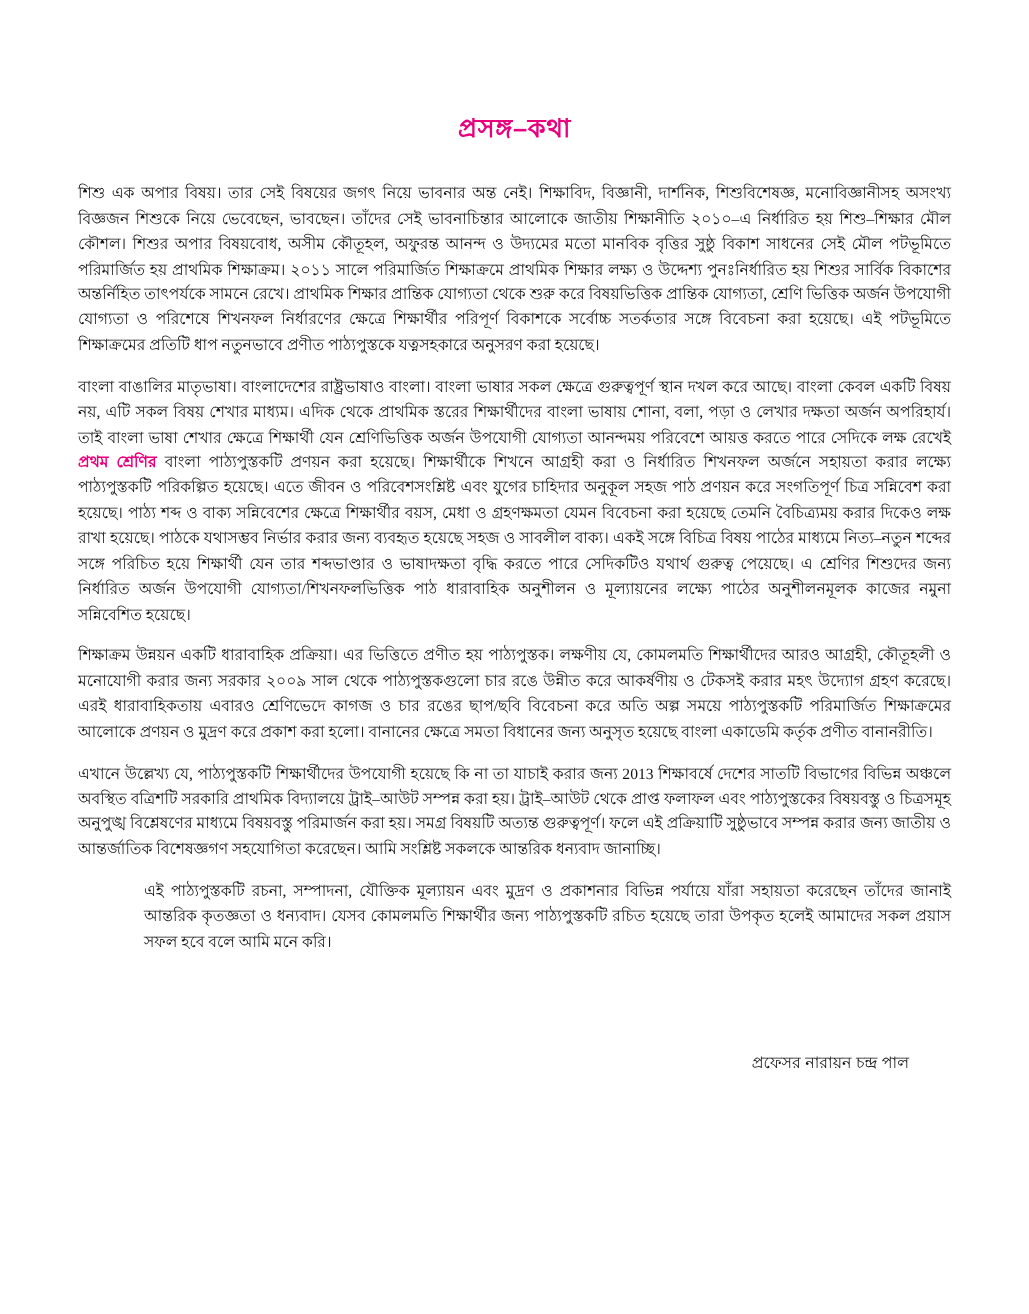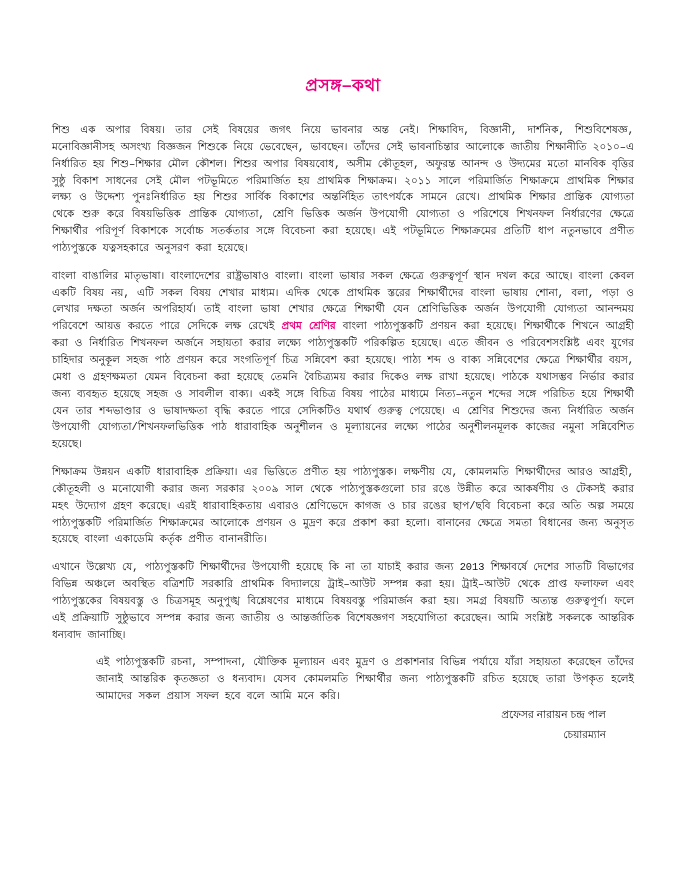--- a/index.html
+++ b/index.html
@@ -30,31 +30,32 @@
     margin: 12px 0 22px 0;
     font-family: "Liberation Sans", "DejaVu Sans", sans-serif;
   }
   .para {
     font-size: 10.4px;
     line-height: 1.62;
     text-align: justify;
     text-justify: inter-word;
     margin: 0 0 11px 0;
     color: #111111;
-    font-family: Liberation Mono, monospace;
+    font-family: Liberation Serif, serif;
   }
   .para:last-of-type {
     margin-bottom: 0;
     margin-left: 44px;
   }
   .highlight {
     color: #e8007d;
     font-weight: bold;
   }
   .signature-block {
+    margin-top: 62px;
     text-align: right;
     padding-right: 28px;
     font-family: "Liberation Sans", "DejaVu Sans", sans-serif;
   }
   .sig-line {
     font-size: 10.4px;
     line-height: 1.85;
     color: #111111;
   }
   .sig-name {
@@ -71,16 +72,15 @@
   <div class="body-content">
     <p class="para"><span>শিশু এক অপার বিষয়। তার সেই বিষয়ের জগৎ নিয়ে ভাবনার অন্ত নেই। শিক্ষাবিদ, বিজ্ঞানী, দার্শনিক, শিশুবিশেষজ্ঞ, মনোবিজ্ঞানীসহ অসংখ্য বিজ্ঞজন শিশুকে নিয়ে ভেবেছেন, ভাবছেন। তাঁদের সেই ভাবনাচিন্তার আলোকে জাতীয় শিক্ষানীতি ২০১০–এ নির্ধারিত হয় শিশু–শিক্ষার মৌল কৌশল। শিশুর অপার বিষয়বোধ, অসীম কৌতূহল, অফুরন্ত আনন্দ ও উদ্যমের মতো মানবিক বৃত্তির সুষ্ঠু বিকাশ সাধনের সেই মৌল পটভূমিতে পরিমার্জিত হয় প্রাথমিক শিক্ষাক্রম। ২০১১ সালে পরিমার্জিত শিক্ষাক্রমে প্রাথমিক শিক্ষার লক্ষ্য ও উদ্দেশ্য পুনঃনির্ধারিত হয় শিশুর সার্বিক বিকাশের অন্তর্নিহিত তাৎপর্যকে সামনে রেখে। প্রাথমিক শিক্ষার প্রান্তিক যোগ্যতা থেকে শুরু করে বিষয়ভিত্তিক প্রান্তিক যোগ্যতা, শ্রেণি ভিত্তিক অর্জন উপযোগী যোগ্যতা ও পরিশেষে শিখনফল নির্ধারণের ক্ষেত্রে শিক্ষার্থীর পরিপূর্ণ বিকাশকে সর্বোচ্চ সতর্কতার সঙ্গে বিবেচনা করা হয়েছে। এই পটভূমিতে শিক্ষাক্রমের প্রতিটি ধাপ নতুনভাবে প্রণীত পাঠ্যপুস্তকে যত্নসহকারে অনুসরণ করা হয়েছে।</span></p>
     <p class="para"><span>বাংলা বাঙালির মাতৃভাষা। বাংলাদেশের রাষ্ট্রভাষাও বাংলা। বাংলা ভাষার সকল ক্ষেত্রে গুরুত্বপূর্ণ স্থান দখল করে আছে। বাংলা কেবল একটি বিষয় নয়, এটি সকল বিষয় শেখার মাধ্যম। এদিক থেকে প্রাথমিক স্তরের শিক্ষার্থীদের বাংলা ভাষায় শোনা, বলা, পড়া ও লেখার দক্ষতা অর্জন অপরিহার্য। তাই বাংলা ভাষা শেখার ক্ষেত্রে শিক্ষার্থী যেন শ্রেণিভিত্তিক অর্জন উপযোগী যোগ্যতা আনন্দময় পরিবেশে আয়ত্ত করতে পারে সেদিকে লক্ষ রেখেই </span><span class="highlight" style="color: rgb(232, 0, 125);">প্রথম শ্রেণির</span><span> বাংলা পাঠ্যপুস্তকটি প্রণয়ন করা হয়েছে। শিক্ষার্থীকে শিখনে আগ্রহী করা ও নির্ধারিত শিখনফল অর্জনে সহায়তা করার লক্ষ্যে পাঠ্যপুস্তকটি পরিকল্পিত হয়েছে। এতে জীবন ও পরিবেশসংশ্লিষ্ট এবং যুগের চাহিদার অনুকূল সহজ পাঠ প্রণয়ন করে সংগতিপূর্ণ চিত্র সন্নিবেশ করা হয়েছে। পাঠ্য শব্দ ও বাক্য সন্নিবেশের ক্ষেত্রে শিক্ষার্থীর বয়স, মেধা ও গ্রহণক্ষমতা যেমন বিবেচনা করা হয়েছে তেমনি বৈচিত্র্যময় করার দিকেও লক্ষ রাখা হয়েছে। পাঠকে যথাসম্ভব নির্ভার করার জন্য ব্যবহৃত হয়েছে সহজ ও সাবলীল বাক্য। একই সঙ্গে বিচিত্র বিষয় পাঠের মাধ্যমে নিত্য–নতুন শব্দের সঙ্গে পরিচিত হয়ে শিক্ষার্থী যেন তার শব্দভাণ্ডার ও ভাষাদক্ষতা বৃদ্ধি করতে পারে সেদিকটিও যথার্থ গুরুত্ব পেয়েছে। এ শ্রেণির শিশুদের জন্য নির্ধারিত অর্জন উপযোগী যোগ্যতা/শিখনফলভিত্তিক পাঠ ধারাবাহিক অনুশীলন ও মূল্যায়নের লক্ষ্যে পাঠের অনুশীলনমূলক কাজের নমুনা সন্নিবেশিত হয়েছে।</span></p>
     <p class="para"><span>শিক্ষাক্রম উন্নয়ন একটি ধারাবাহিক প্রক্রিয়া। এর ভিত্তিতে প্রণীত হয় পাঠ্যপুস্তক। লক্ষণীয় যে, কোমলমতি শিক্ষার্থীদের আরও আগ্রহী, কৌতূহলী ও মনোযোগী করার জন্য সরকার ২০০৯ সাল থেকে পাঠ্যপুস্তকগুলো চার রঙে উন্নীত করে আকর্ষণীয় ও টেকসই করার মহৎ উদ্যোগ গ্রহণ করেছে। এরই ধারাবাহিকতায় এবারও শ্রেণিভেদে কাগজ ও চার রঙের ছাপ/ছবি বিবেচনা করে অতি অল্প সময়ে পাঠ্যপুস্তকটি পরিমার্জিত শিক্ষাক্রমের আলোকে প্রণয়ন ও মুদ্রণ করে প্রকাশ করা হলো। বানানের ক্ষেত্রে সমতা বিধানের জন্য অনুসৃত হয়েছে বাংলা একাডেমি কর্তৃক প্রণীত বানানরীতি।</span></p>
     <p class="para"><span>এখানে উল্লেখ্য যে, পাঠ্যপুস্তকটি শিক্ষার্থীদের উপযোগী হয়েছে কি না তা যাচাই করার জন্য 2013 শিক্ষাবর্ষে দেশের সাতটি বিভাগের বিভিন্ন অঞ্চলে অবস্থিত বত্রিশটি সরকারি প্রাথমিক বিদ্যালয়ে ট্রাই–আউট সম্পন্ন করা হয়। ট্রাই–আউট থেকে প্রাপ্ত ফলাফল এবং পাঠ্যপুস্তকের বিষয়বস্তু ও চিত্রসমূহ অনুপুঙ্খ বিশ্লেষণের মাধ্যমে বিষয়বস্তু পরিমার্জন করা হয়। সমগ্র বিষয়টি অত্যন্ত গুরুত্বপূর্ণ। ফলে এই প্রক্রিয়াটি সুষ্ঠুভাবে সম্পন্ন করার জন্য জাতীয় ও আন্তর্জাতিক বিশেষজ্ঞগণ সহযোগিতা করেছেন। আমি সংশ্লিষ্ট সকলকে আন্তরিক ধন্যবাদ জানাচ্ছি।</span></p>
     <p class="para"><span>এই পাঠ্যপুস্তকটি রচনা, সম্পাদনা, যৌক্তিক মূল্যায়ন এবং মুদ্রণ ও প্রকাশনার বিভিন্ন পর্যায়ে যাঁরা সহায়তা করেছেন তাঁদের জানাই আন্তরিক কৃতজ্ঞতা ও ধন্যবাদ। যেসব কোমলমতি শিক্ষার্থীর জন্য পাঠ্যপুস্তকটি রচিত হয়েছে তারা উপকৃত হলেই আমাদের সকল প্রয়াস সফল হবে বলে আমি মনে করি।</span></p>
   </div>
 
   <div class="signature-block">
     <div class="sig-line sig-name">প্রফেসর নারায়ন চন্দ্র পাল</div>
-    <div class="sig-line">চেয়ারম্যান</div>
   </div>
 
 </div>
 
 </body></html>

